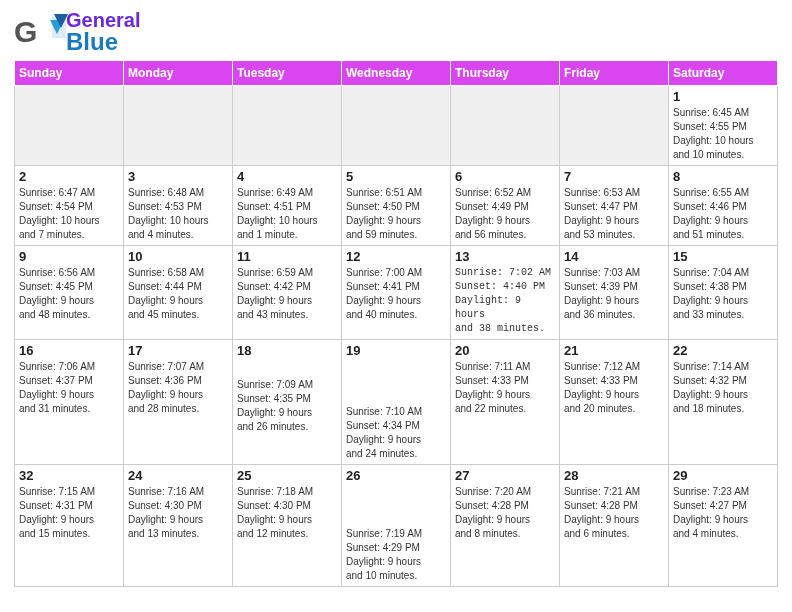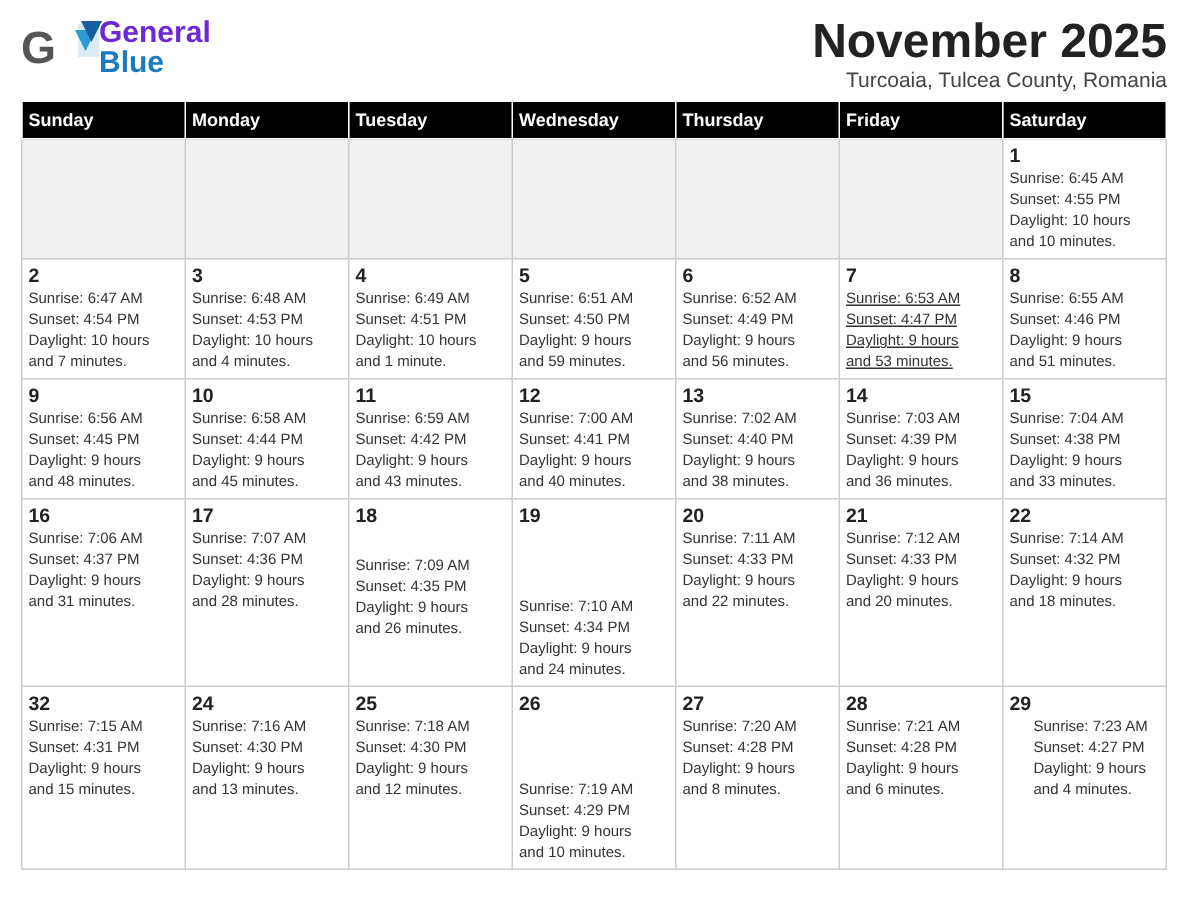--- a/index.html
+++ b/index.html
@@ -43,21 +43,21 @@
     .subtitle {
       font-size: 14px;
       color: #444;
     }
     
     .calendar {
       width: 100%;
       border-collapse: collapse;
     }
     .calendar th {
-      background: #000000;
+      background: #d946ef;
       color: #fff;
       font-size: 12px;
       font-weight: bold;
       padding: 5px 4px;
       text-align: left;
       border: 1px solid #fff;
     }
     .calendar td {
       border: 1px solid #ccc;
       vertical-align: top;
@@ -99,29 +99,25 @@
 
           <polygon points="38,6 52,6 52,28 38,28" fill="#1a7abf" opacity="0.15"></polygon>
 
           <polygon points="36,4 54,4 54,24 45,24 45,14 36,14" fill="#1a7abf" opacity="0"></polygon>
 
           <polygon points="36,10 50,10 43,24" fill="#2a9bd4"></polygon>
           <polygon points="40,4 54,4 47,18" fill="#1a5fa0"></polygon>
         </svg>
         <div style="display:flex;flex-direction:column;margin-left:-8px;">
           <div style="font-size:20px;font-weight:bold;color:#6d28d9;line-height:1;">General</div>
-          <div style="font-size:20px;font-weight:bold;color:#1a7abf;line-height:1;">Blue</div>
+          <div style="font-size:24px;font-weight:bold;color:#1a7abf;line-height:1;">Blue</div>
         </div>
       </div>
     </div>
 
-    <div class="title-area">
-      <div class="month-title">November 2025</div>
-      <div class="subtitle">Turcoaia, Tulcea County, Romania</div>
-    </div>
   </div>
 
   <table class="calendar">
     <thead>
       <tr>
         <th>Sunday</th>
         <th>Monday</th>
         <th>Tuesday</th>
         <th>Wednesday</th>
         <th>Thursday</th>
@@ -176,21 +172,21 @@
           </td>
           <td>
             <span class="day-number">6</span>
             <div class="day-info" style="white-space: pre-line;">Sunrise: 6:52 AM
 Sunset: 4:49 PM
 Daylight: 9 hours
 and 56 minutes.</div>
           </td>
           <td>
             <span class="day-number">7</span>
-            <div class="day-info" style="white-space: pre-line; text-decoration: underline;">Sunrise: 6:53 AM
+            <div class="day-info" style="white-space: pre-line;">Sunrise: 6:53 AM
 Sunset: 4:47 PM
 Daylight: 9 hours
 and 53 minutes.</div>
           </td>
           <td>
             <span class="day-number">8</span>
             <div class="day-info" style="white-space: pre-line;">Sunrise: 6:55 AM
 Sunset: 4:46 PM
 Daylight: 9 hours
 and 51 minutes.</div>
@@ -220,21 +216,21 @@
           </td>
           <td>
             <span class="day-number">12</span>
             <div class="day-info" style="white-space: pre-line;">Sunrise: 7:00 AM
 Sunset: 4:41 PM
 Daylight: 9 hours
 and 40 minutes.</div>
           </td>
           <td>
             <span class="day-number">13</span>
-            <div class="day-info" style="white-space: pre-line;">Sunrise: 7:02 AM
+            <div class="day-info" style="white-space: pre-line; font-family: Liberation Mono, monospace;">Sunrise: 7:02 AM
 Sunset: 4:40 PM
 Daylight: 9 hours
 and 38 minutes.</div>
           </td>
           <td>
             <span class="day-number">14</span>
             <div class="day-info" style="white-space: pre-line;">Sunrise: 7:03 AM
 Sunset: 4:39 PM
 Daylight: 9 hours
 and 36 minutes.</div>
@@ -336,21 +332,21 @@
           </td>
           <td>
             <span class="day-number">28</span>
             <div class="day-info" style="white-space: pre-line;">Sunrise: 7:21 AM
 Sunset: 4:28 PM
 Daylight: 9 hours
 and 6 minutes.</div>
           </td>
           <td>
             <span class="day-number">29</span>
-            <div class="day-info" style="white-space: pre-line; margin-left: 16px;">Sunrise: 7:23 AM
+            <div class="day-info" style="white-space: pre-line;">Sunrise: 7:23 AM
 Sunset: 4:27 PM
 Daylight: 9 hours
 and 4 minutes.</div>
           </td>
         </tr>
       </tbody>
   </table>
 </div>
 
 </body></html>

